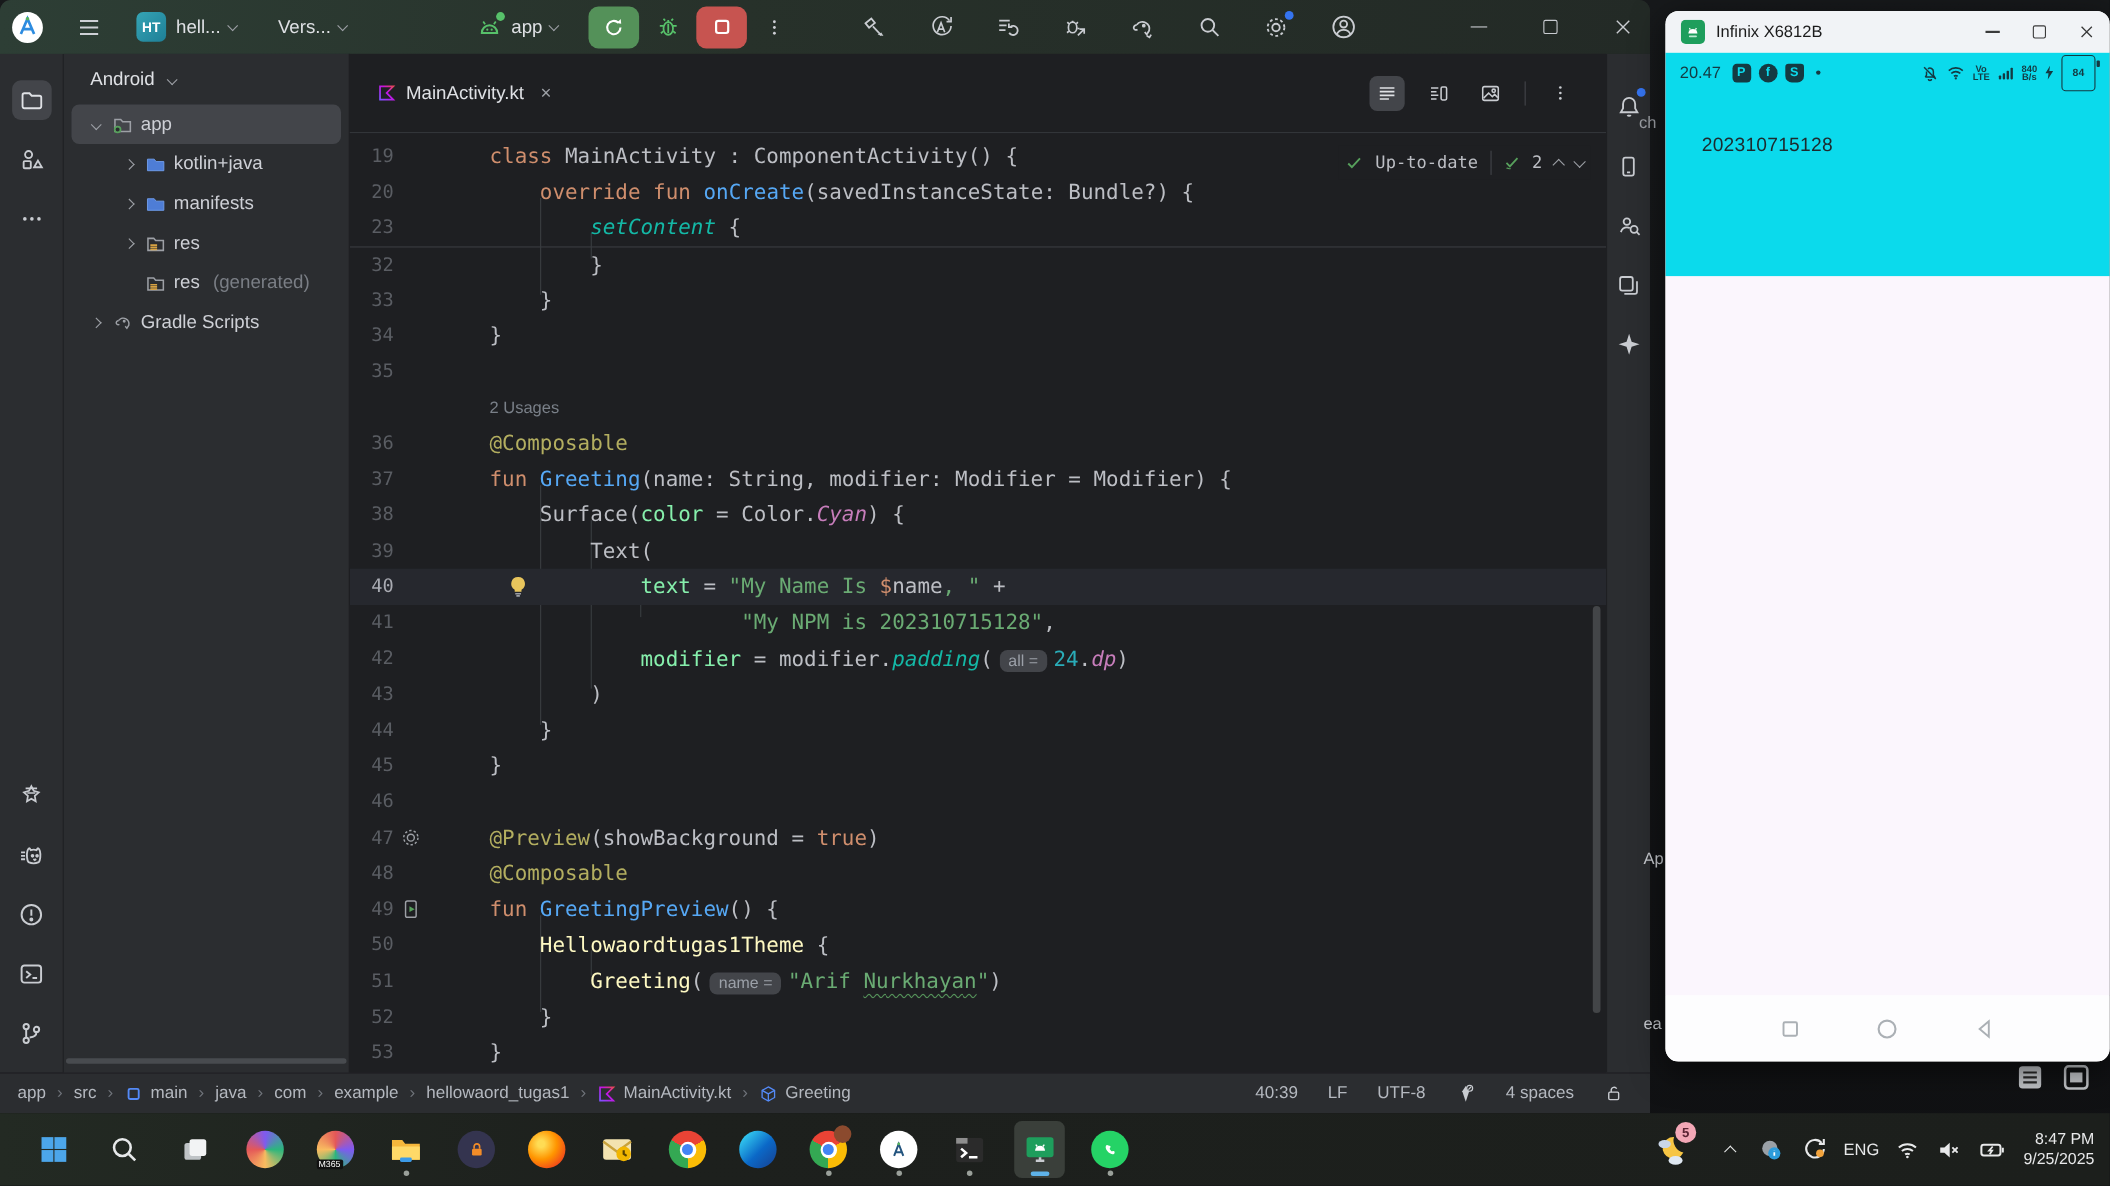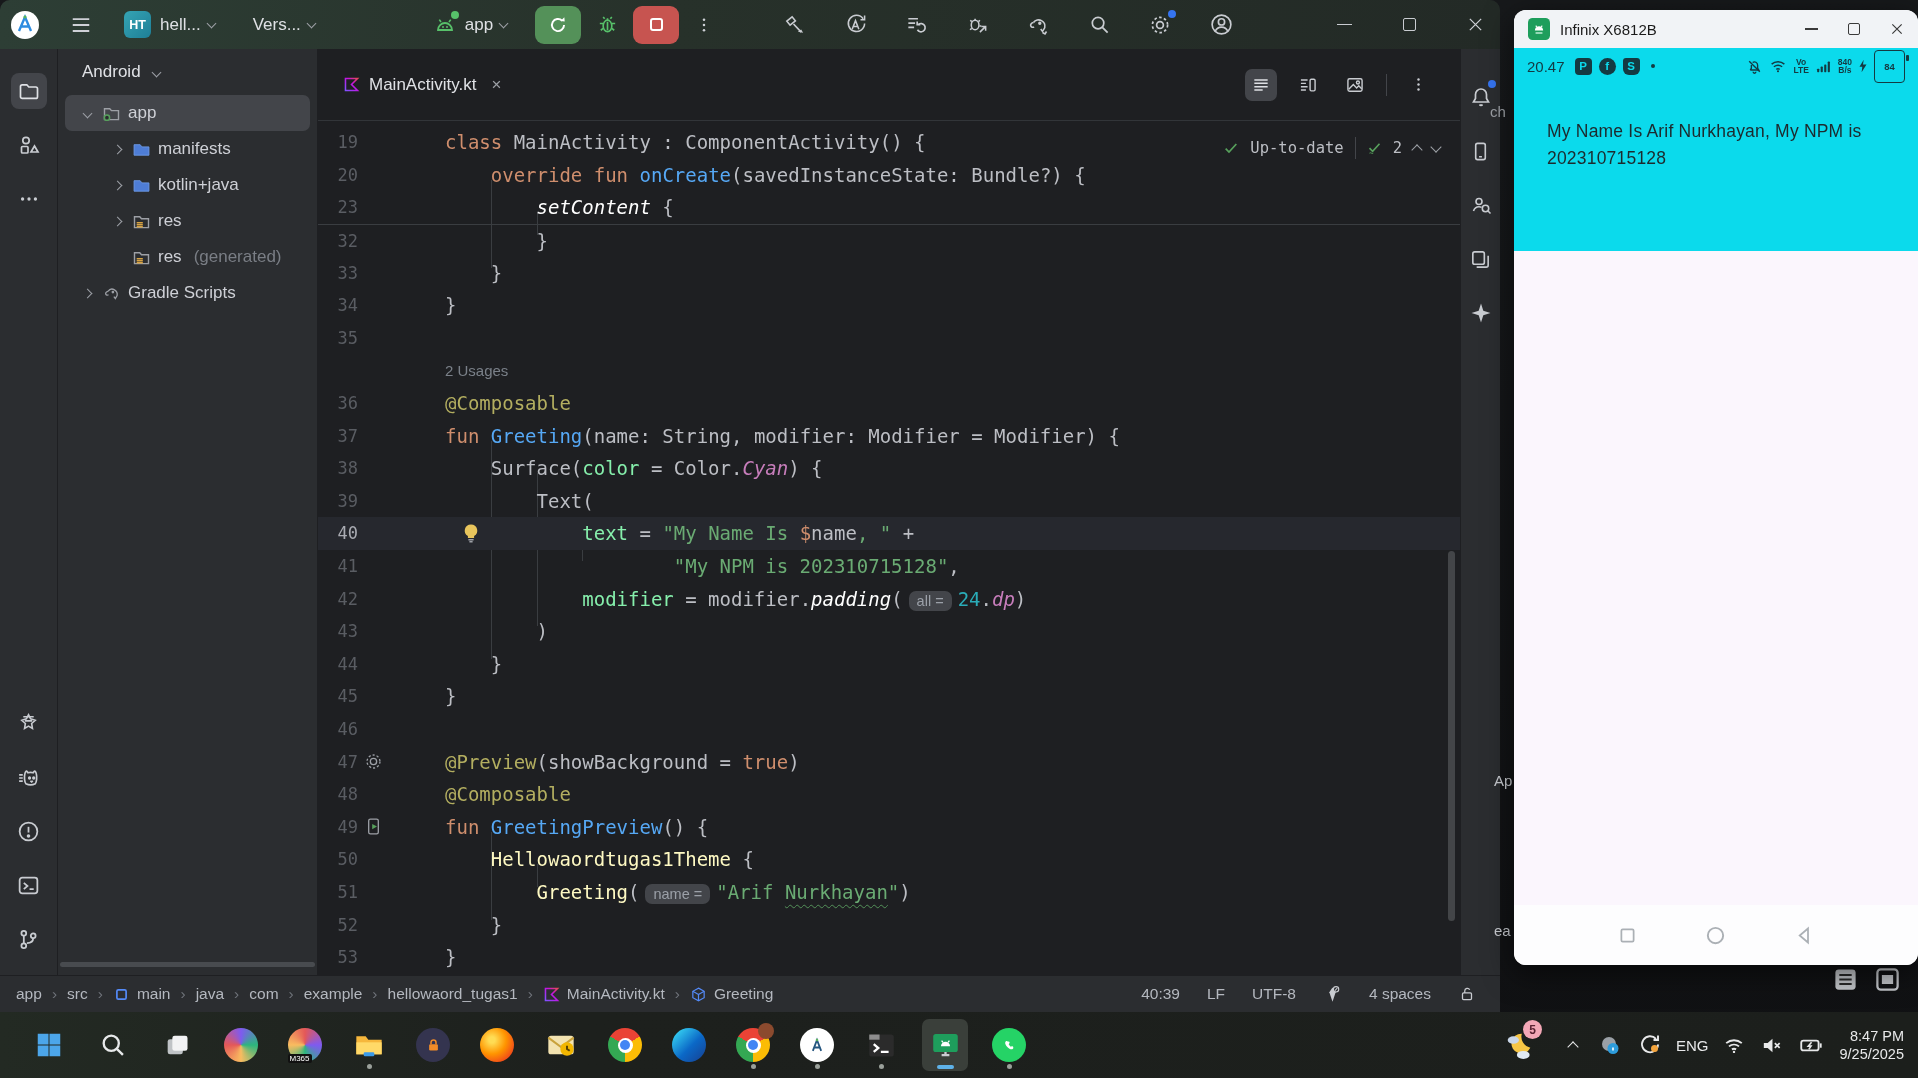--- a/index.html
+++ b/index.html
@@ -60,21 +60,21 @@
   .code-row.current{background:#26282E}
   .code-row.fold-sep{border-top:1px solid #3A3D41}
   .ln{width:40px;text-align:right;color:#5A5D63;font-size:17px;flex:0 0 40px}
   .current .ln{color:#A9ABB2}
   .gicon{width:30px;flex:0 0 30px;display:grid;place-items:center}
   .gicon svg{width:21px;height:21px}
   .ltext{margin-left:57px;color:#BCBEC4}
   .ltext.usages{font-family:"Liberation Sans",sans-serif;font-size:15px;color:#7A8089}
   .bulb{position:absolute;left:141px;top:4px;width:24px;height:24px}
   .bulb svg{width:24px;height:24px}
-  .c-kw{color:#CF8E6D}.c-fn{color:#56A8F5}.c-fni{color:#ffffff;font-style:italic}
+  .c-kw{color:#CF8E6D}.c-fn{color:#56A8F5}.c-fni{color:#14b8a6;font-style:italic}
   .c-ann{color:#B3AE60}.c-str{color:#6AAB73}.c-num{color:#2AACB8}
   .c-named{color:#86efac}.c-prop{color:#C77DBB;font-style:italic}.c-pl{color:#BCBEC4}
   .c-comp{color:#fef9c3}.c-tpl{color:#CF8E6D}
   .c-sq{color:#6AAB73;text-decoration:underline wavy #549159 1px;text-underline-offset:5px}
   .c-chip{background:#43454A;color:#9BA0A8;border-radius:7px;padding:2px 8px;font-family:"Liberation Sans",sans-serif;font-size:14.5px;margin:0 6px}
   .guide{position:absolute;width:1px;background:#3A3D41}
   .inspect{position:absolute;right:14px;top:11px;height:31px;display:flex;align-items:center;gap:11px;font-size:15.5px;color:#BCBEC4;background:#1E1F22;padding:0 6px}
   .wchev{width:8px;height:8px;border-right:1.7px solid #9DA0A6;border-bottom:1.7px solid #9DA0A6}
   .wchev.up{transform:rotate(-135deg);margin-top:4px}
   .wchev.down{transform:rotate(45deg);margin-top:-2px}
@@ -335,32 +335,32 @@
             </div>
             <div class="tree-row" style="padding-left: 44px;">
               <span class="chevbox">
                 <span class="chev r"></span>
               </span>
               <span class="ticon">
                 <svg viewBox="0 0 24 24">
                   <path d="M3.5 6.5h7l2 2.5h8v9.5h-17z" fill="#4E7DD6" stroke="#6E9BE8" stroke-width="1"></path>
                 </svg>
               </span>
-              <span>manifests</span>
+              <span>kotlin+java</span>
             </div>
             <div class="tree-row" style="padding-left: 44px;">
               <span class="chevbox">
                 <span class="chev r"></span>
               </span>
               <span class="ticon">
                 <svg viewBox="0 0 24 24">
                   <path d="M3.5 6.5h7l2 2.5h8v9.5h-17z" fill="#4E7DD6" stroke="#6E9BE8" stroke-width="1"></path>
                 </svg>
               </span>
-              <span>kotlin+java</span>
+              <span>manifests</span>
             </div>
             <div class="tree-row" style="padding-left: 44px;">
               <span class="chevbox">
                 <span class="chev r"></span>
               </span>
               <span class="ticon">
                 <svg viewBox="0 0 24 24">
                   <path d="M4 6.5h6l2 2.3h8V19H4z" fill="none" stroke="#9DA0A6" stroke-width="1.6"></path>
                   <path d="M6.5 13.5h7M6.5 15.8h7M6.5 18.1h7" stroke="#D8A343" stroke-width="1.7"></path>
                 </svg>
@@ -704,21 +704,20 @@
                 <svg width="10" height="14" viewBox="0 0 12 20" fill="#143A42">
                   <path d="M7 1L1 11h4l-1 8 7-11H6z"></path>
                 </svg>
               </span>
             <span class="batt">
                 <span>84</span>
               </span>
           </span>
         </div>
         <div class="ph-apptext">
-          <div>My Name Is Arif Nurkhayan, My NPM is</div>
           <div>202310715128</div>
         </div>
       </div>
       <div class="ph-body"></div>
       <div class="ph-nav">
         <span>
             <svg width="21" height="21" viewBox="0 0 24 24" fill="none" stroke="#ABB0B5" stroke-width="2">
               <rect x="5" y="5" width="14" height="14" rx="1.5"></rect>
             </svg>
           </span>

